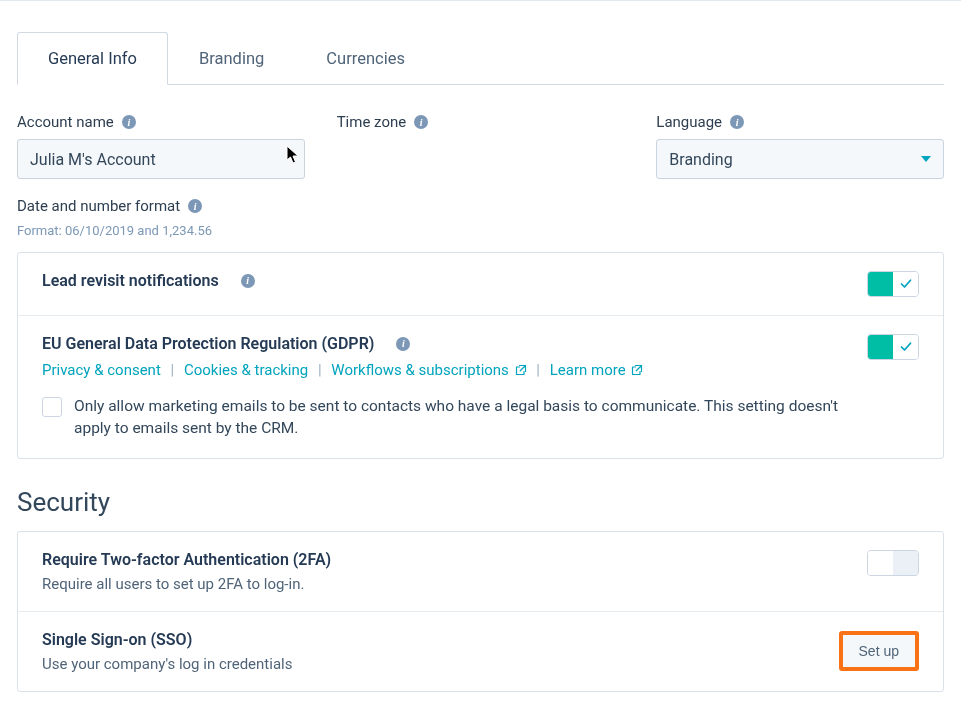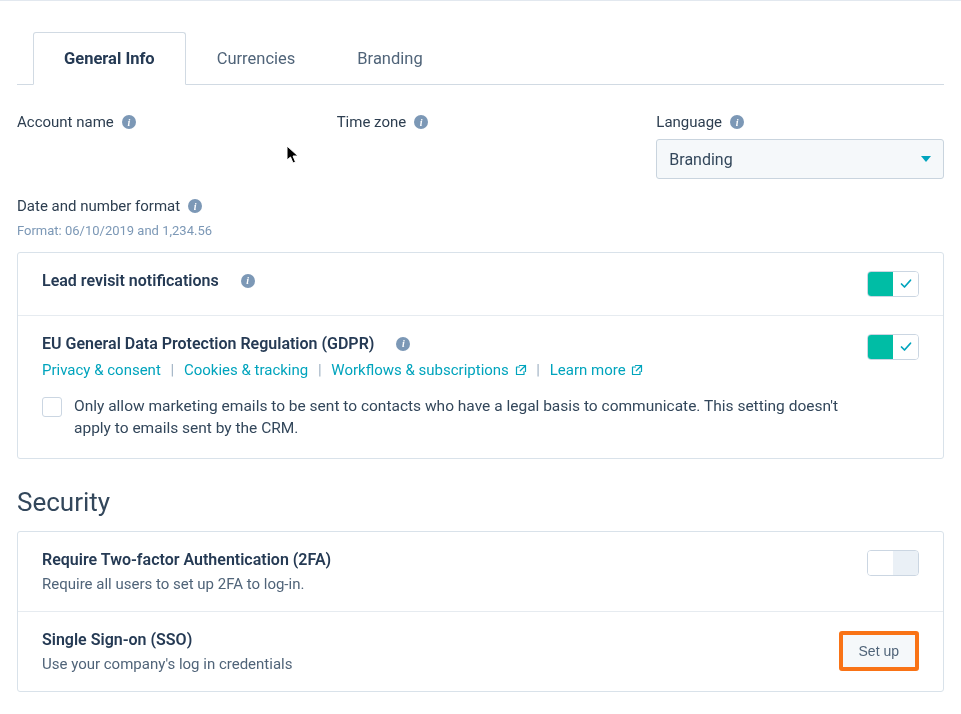--- a/index.html
+++ b/index.html
@@ -25,26 +25,25 @@
     color: #506479;
     cursor: pointer;
     border: 1px solid transparent;
     border-bottom: none;
     position: relative;
     top: 1px;
     background: transparent;
   }
   .tab.active {
     color: #253a54;
-    font-weight: 700;
+    font-weight: 400;
     border: 1px solid #d1dae3;
     border-bottom: 1px solid #fff;
     border-radius: 3px 3px 0 0;
     background: #fff;
-    margin-left: 16px;
   }
   .form-grid {
     display: grid;
     grid-template-columns: 1fr 1fr 1fr;
     gap: 18px 32px;
     margin-top: 28px;
   }
   .field {}
   .label-row { display: flex; align-items: center; gap: 8px; margin-bottom: 8px; }
   .label-text { font-size: 15px; color: #2d3e50; }
@@ -130,30 +129,33 @@
 </style>
 </head>
 <body>
 
 <div class="top-border"></div>
 
 <div class="container">
 
   <div class="tabs">
     <div class="tab active">General Info</div>
+    <div class="tab">Branding</div>
     <div class="tab">Currencies</div>
-    <div class="tab">Branding</div>
   </div>
 
   <div class="form-grid">
 
     <div class="field">
       <div class="label-row">
         <span class="label-text">Account name</span>
         <span class="info-icon">i</span>
+      </div>
+      <div class="input">
+        <span>Julia M's Account</span>
       </div>
     </div>
 
     <div class="field">
       <div class="label-row">
         <span class="label-text">Time zone</span>
         <span class="info-icon">i</span>
       </div>
     </div>
 

